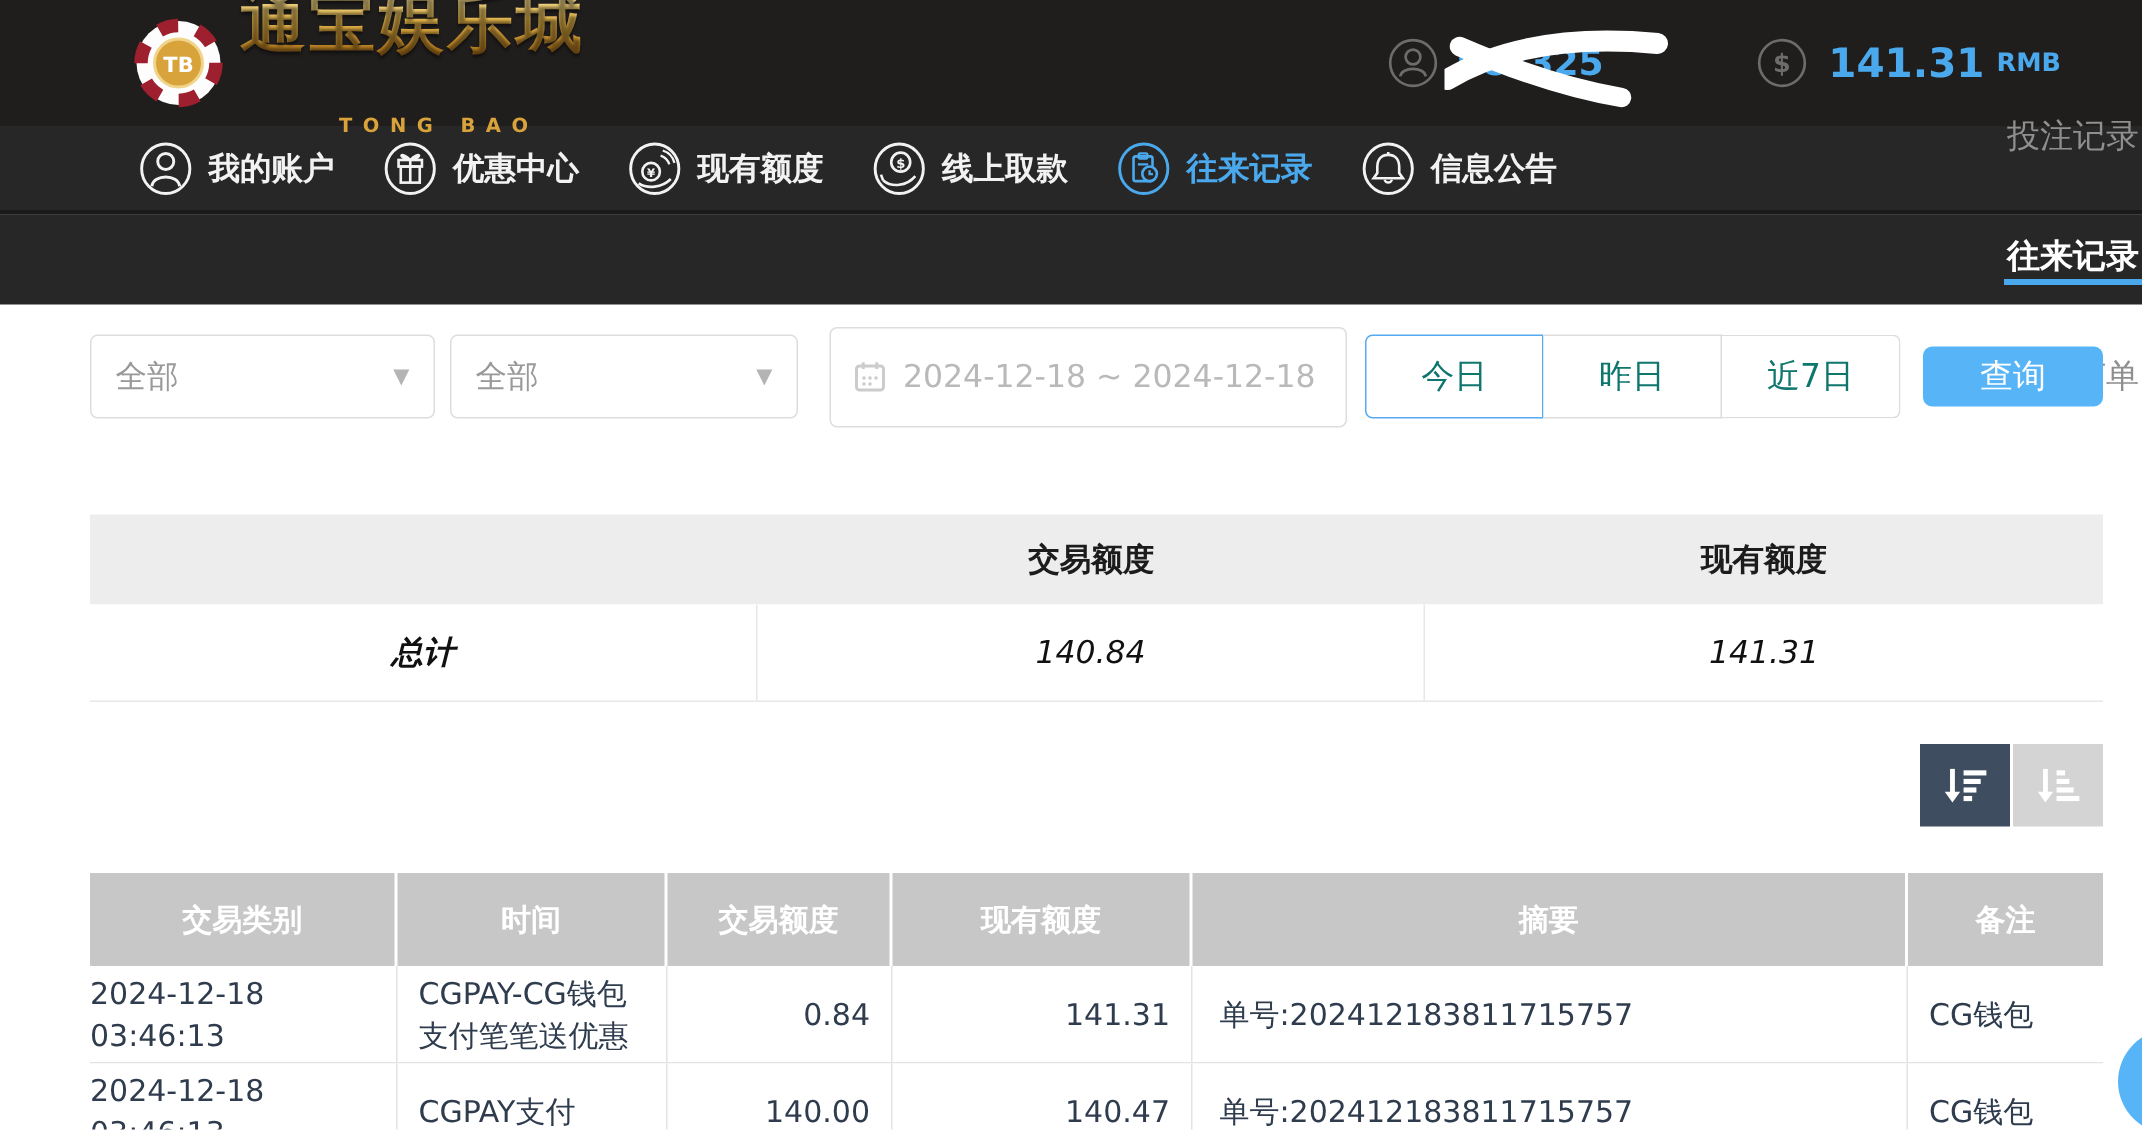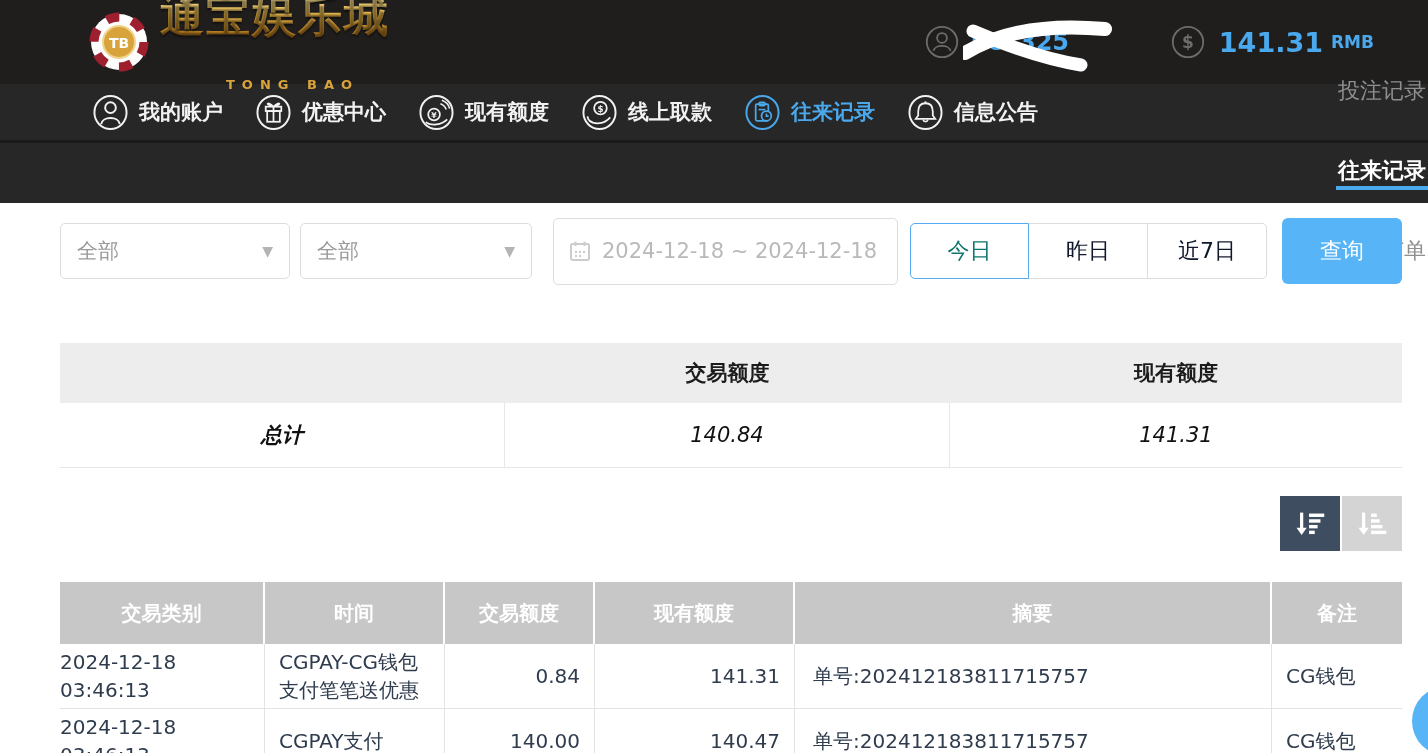--- a/index.html
+++ b/index.html
@@ -40,24 +40,24 @@
 
   .filter-row { display:flex; align-items:center; margin-top:20px; height:56px; }
   .select-box { width:230px; height:56px; border:1px solid #ddd; border-radius:5px; display:flex; align-items:center;
                 padding:0 16px; color:#999; font-size:21px; cursor:pointer; background:#fff; }
   .select-box .caret { margin-left:auto; color:#b4b4b4; font-size:14px; }
   .sel2 { width:232px; margin-left:10px; }
   .date-box { width:345px; height:67px; border:1px solid #ddd; border-radius:5px; display:flex; align-items:center; gap:10px;
               padding:0 14px; color:#b9b9b9; font-size:21px; margin-left:21px; cursor:pointer; background:#fff; }
   .quick-group { display:flex; margin-left:12px; height:56px; }
   .quick-btn { width:119px; height:56px; display:flex; align-items:center; justify-content:center; font-size:22px;
-               color:#0f172a; background:#fff; border:1px solid #ddd; border-left:none; cursor:pointer; }
+               color:#0f766e; background:#fff; border:1px solid #ddd; border-left:none; cursor:pointer; }
   .quick-btn:last-child { border-radius:0 5px 5px 0; }
   .quick-btn.active { color:#0f766e; border:1px solid #55aaf0; border-radius:5px 0 0 5px; }
-  .query-btn { margin-left:auto; width:120px; height:66px; background:#57b5f7; color:#fff; font-size:22px;
+  .query-btn { margin-left:auto; width:120px; height:40px; background:#57b5f7; color:#fff; font-size:22px;
                border:none; border-radius:6px; display:flex; align-items:center; justify-content:center; cursor:pointer; }
 
   
   .summary { margin-top:64px; }
   .summary-head { display:grid; grid-template-columns:445px 445px 452px; height:60px; background:#ededed; }
   .summary-head div { display:flex; align-items:center; justify-content:center; font-size:21px; color:#1c1c1c; font-weight:bold; }
   .summary-body { display:grid; grid-template-columns:445px 445px 452px; height:65px; background:#fff; border-bottom:1px solid #e7e7e7; }
   .summary-body div { display:flex; align-items:center; justify-content:center; font-size:21px; color:#111; border-right:1px solid #e7e7e7;font-style:italic; }
   .summary-body div:last-child { border-right:none; }
   .summary-body .total-label { font-weight:bold; }

